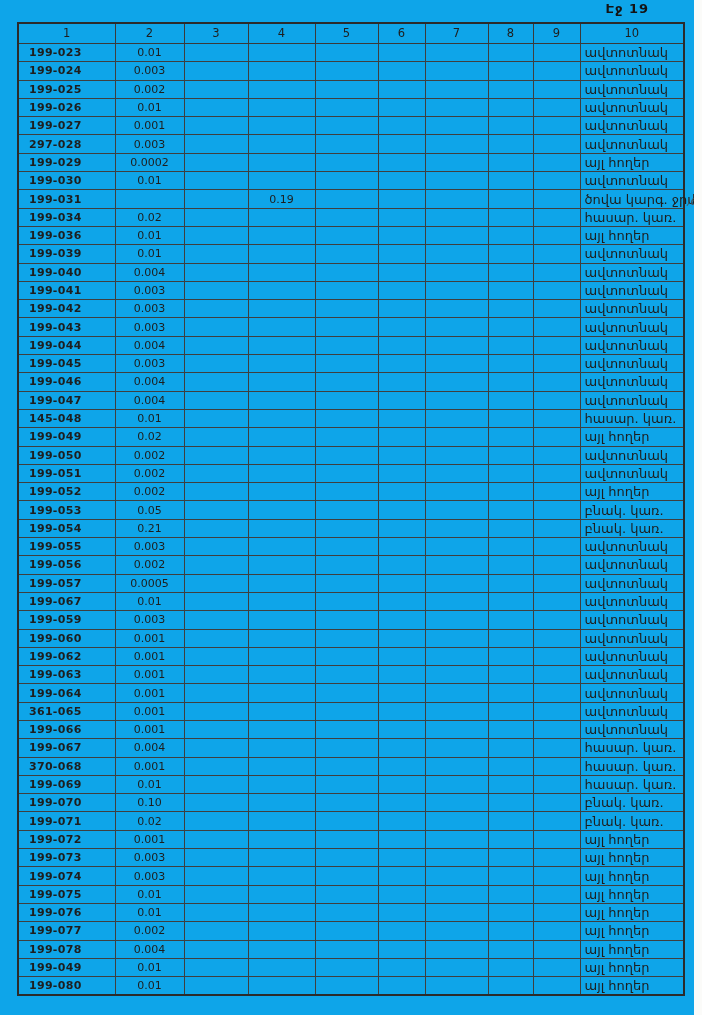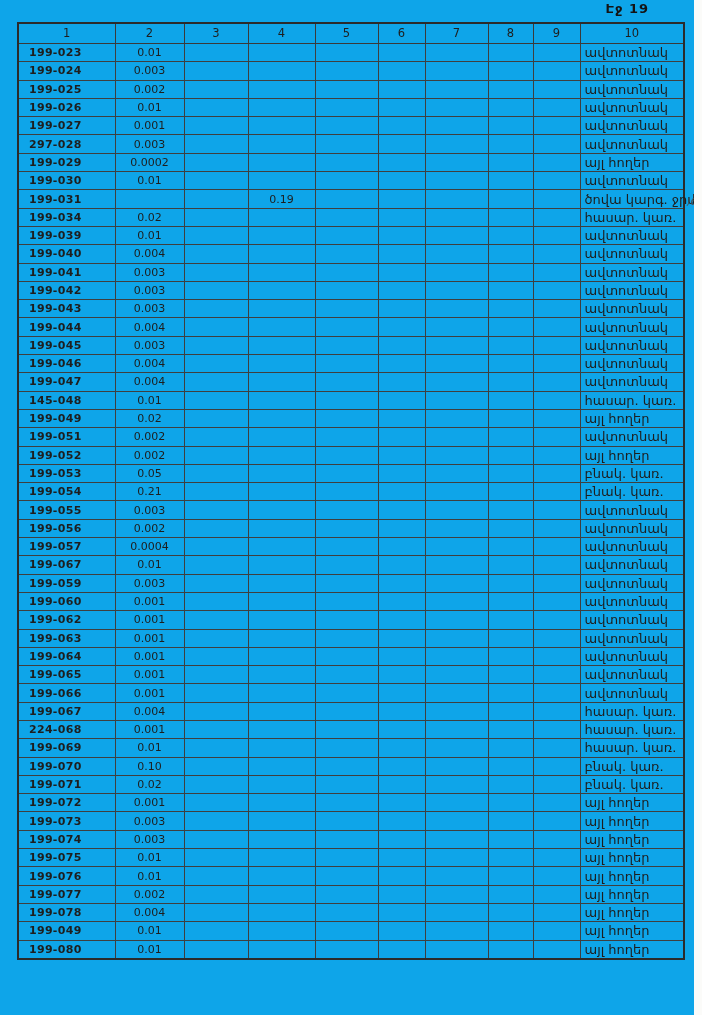--- a/index.html
+++ b/index.html
@@ -226,20 +226,32 @@
           <td></td>
           <td class="c-val"></td>
           <td></td>
           <td></td>
           <td></td>
           <td></td>
           <td></td>
           <td class="c-use">հասար. կառ.</td>
         </tr>
         <tr>
+          <td class="c-code">199-036</td>
+          <td class="c-val">0.01</td>
+          <td></td>
+          <td class="c-val"></td>
+          <td></td>
+          <td></td>
+          <td></td>
+          <td></td>
+          <td></td>
+          <td class="c-use">այլ հողեր</td>
+        </tr>
+        <tr>
           <td class="c-code">199-039</td>
           <td class="c-val">0.01</td>
           <td></td>
           <td class="c-val"></td>
           <td></td>
           <td></td>
           <td></td>
           <td></td>
           <td></td>
           <td class="c-use">ավտոտնակ</td>
@@ -358,20 +370,32 @@
           <td></td>
           <td class="c-val"></td>
           <td></td>
           <td></td>
           <td></td>
           <td></td>
           <td></td>
           <td class="c-use">այլ հողեր</td>
         </tr>
         <tr>
+          <td class="c-code">199-050</td>
+          <td class="c-val">0.002</td>
+          <td></td>
+          <td class="c-val"></td>
+          <td></td>
+          <td></td>
+          <td></td>
+          <td></td>
+          <td></td>
+          <td class="c-use">ավտոտնակ</td>
+        </tr>
+        <tr>
           <td class="c-code">199-051</td>
           <td class="c-val">0.002</td>
           <td></td>
           <td class="c-val"></td>
           <td></td>
           <td></td>
           <td></td>
           <td></td>
           <td></td>
           <td class="c-use">ավտոտնակ</td>
@@ -431,21 +455,21 @@
           <td class="c-val"></td>
           <td></td>
           <td></td>
           <td></td>
           <td></td>
           <td></td>
           <td class="c-use">ավտոտնակ</td>
         </tr>
         <tr>
           <td class="c-code">199-057</td>
-          <td class="c-val">0.0004</td>
+          <td class="c-val">0.0005</td>
           <td></td>
           <td class="c-val"></td>
           <td></td>
           <td></td>
           <td></td>
           <td></td>
           <td></td>
           <td class="c-use">ավտոտնակ</td>
         </tr>
         <tr>
@@ -514,21 +538,21 @@
           <td></td>
           <td class="c-val"></td>
           <td></td>
           <td></td>
           <td></td>
           <td></td>
           <td></td>
           <td class="c-use">ավտոտնակ</td>
         </tr>
         <tr>
-          <td class="c-code">199-065</td>
+          <td class="c-code">361-065</td>
           <td class="c-val">0.001</td>
           <td></td>
           <td class="c-val"></td>
           <td></td>
           <td></td>
           <td></td>
           <td></td>
           <td></td>
           <td class="c-use">ավտոտնակ</td>
         </tr>
@@ -550,21 +574,21 @@
           <td></td>
           <td class="c-val"></td>
           <td></td>
           <td></td>
           <td></td>
           <td></td>
           <td></td>
           <td class="c-use">հասար. կառ.</td>
         </tr>
         <tr>
-          <td class="c-code">224-068</td>
+          <td class="c-code">370-068</td>
           <td class="c-val">0.001</td>
           <td></td>
           <td class="c-val"></td>
           <td></td>
           <td></td>
           <td></td>
           <td></td>
           <td></td>
           <td class="c-use">հասար. կառ.</td>
         </tr>

